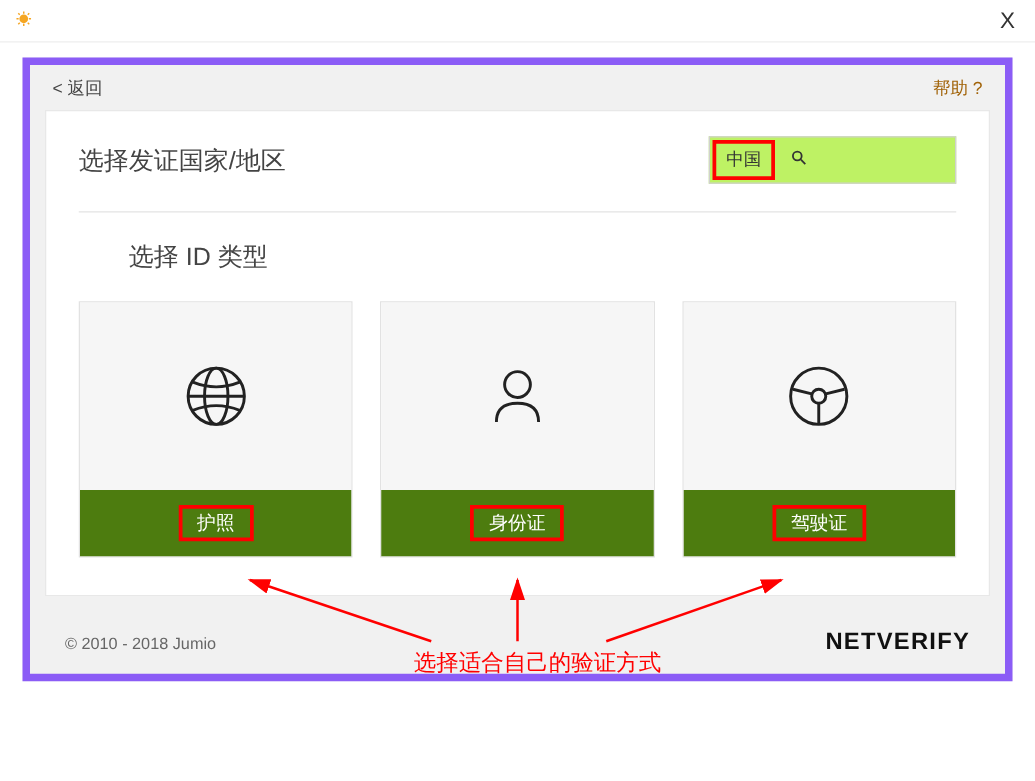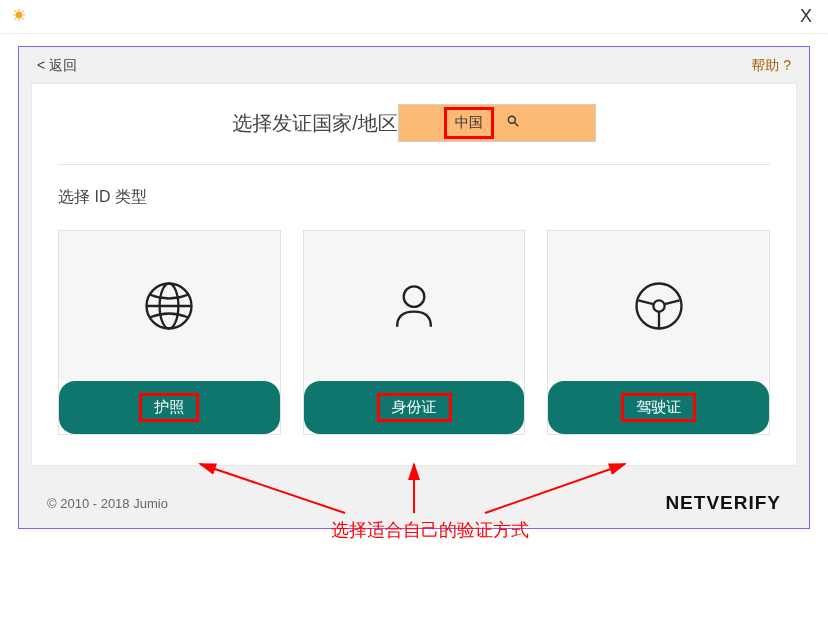--- a/index.html
+++ b/index.html
@@ -32,84 +32,84 @@
     position: absolute;
     right: 16px;
     top: 6px;
     font-size: 18px;
     color: #333;
     cursor: pointer;
   }
   .outer {
     background: #f1f1f1;
     margin: 12px 18px;
-    border: 1px solid #8b5cf6;
+    border: 6px solid #8b5cf6;
   }
   .header-row {
     display: flex;
     justify-content: space-between;
     align-items: center;
     padding: 10px 18px 8px;
     font-size: 14px;
     color: #555;
   }
   .back { cursor: pointer; color: #444; }
   .help { cursor: pointer; color: #a16207; }
   .card {
     background: #fff;
     margin: 0 12px 12px;
     padding: 20px 26px 30px;
     border: 1px solid #e8e8e8;
     position: relative;
   }
   .row1 {
     display: flex;
-    justify-content: center;
+    justify-content: space-between;
     align-items: center;
     padding-bottom: 22px;
     border-bottom: 1px solid #e4e4e4;
     margin-bottom: 22px;
   }
   .title {
     font-size: 20px;
     color: #444;
     font-weight: 400;
   }
   .country-box {
     display: flex;
     align-items: center;
     border: 1px solid #d0d0d0;
-    background: #fdba74;
+    background: #bef264;
     width: 198px;
     height: 38px;
     position: relative;
-    padding-left: 43px;
   }
   .country-val {
     padding: 0 10px;
     font-size: 14px;
     color: #333;
     flex: 1;
   }
   .country-val.highlight {
     border: 3px solid #ff0000;
     padding: 4px 8px;
     margin: 2px;
     display: inline-block;
     flex: none;
   }
   .search-icon {
     width: 34px;
     text-align: center;
     color: #555;
   }
   .id-title {
-    font-size: 16px;
+    font-size: 20px;
     color: #444;
     margin-bottom: 22px;
+    margin-left: 40px;
   }
   .options {
     display: flex;
     gap: 22px;
   }
   .opt {
     flex: 1;
     border: 1px solid #e2e2e2;
     cursor: pointer;
     display: flex;
@@ -117,25 +117,24 @@
   }
   .opt-icon {
     height: 150px;
     display: flex;
     align-items: center;
     justify-content: center;
     background: #f6f6f6;
   }
   .opt-icon svg { width: 60px; height: 60px; }
   .opt-label {
-    background: #0f766e;
+    background: #4d7c0f;
     text-align: center;
     padding: 12px 0;
     position: relative;
-    border-radius: 16px;
   }
   .opt-label span {
     color: #fff;
     font-size: 15px;
     border: 3px solid #ff0000;
     padding: 2px 12px;
     display: inline-block;
   }
   .annotation {
     position: absolute;

